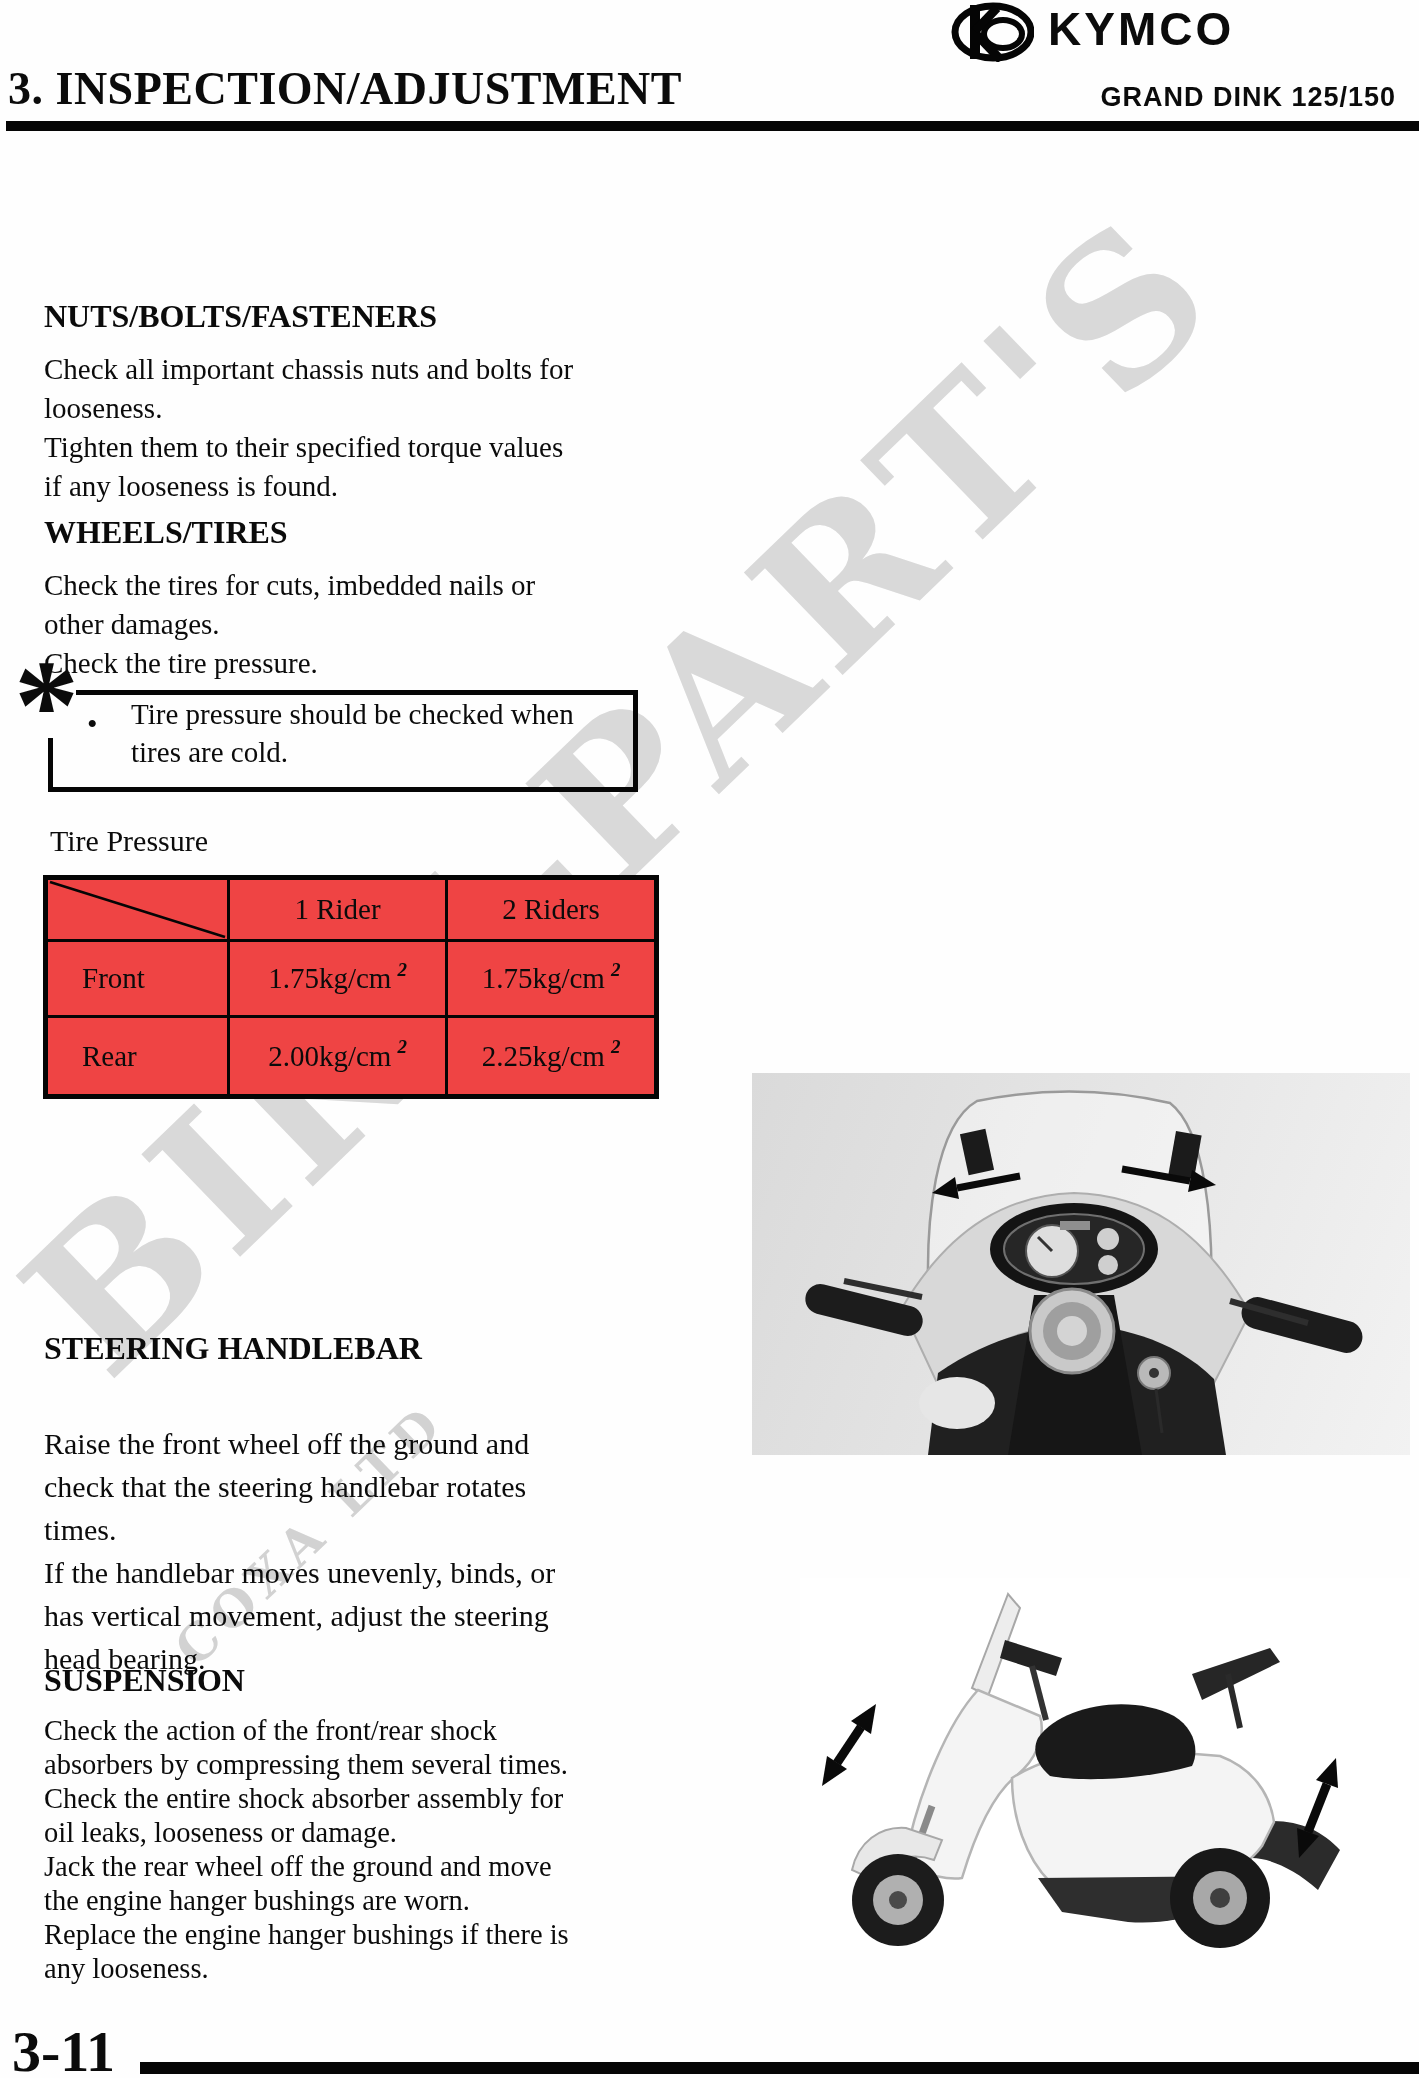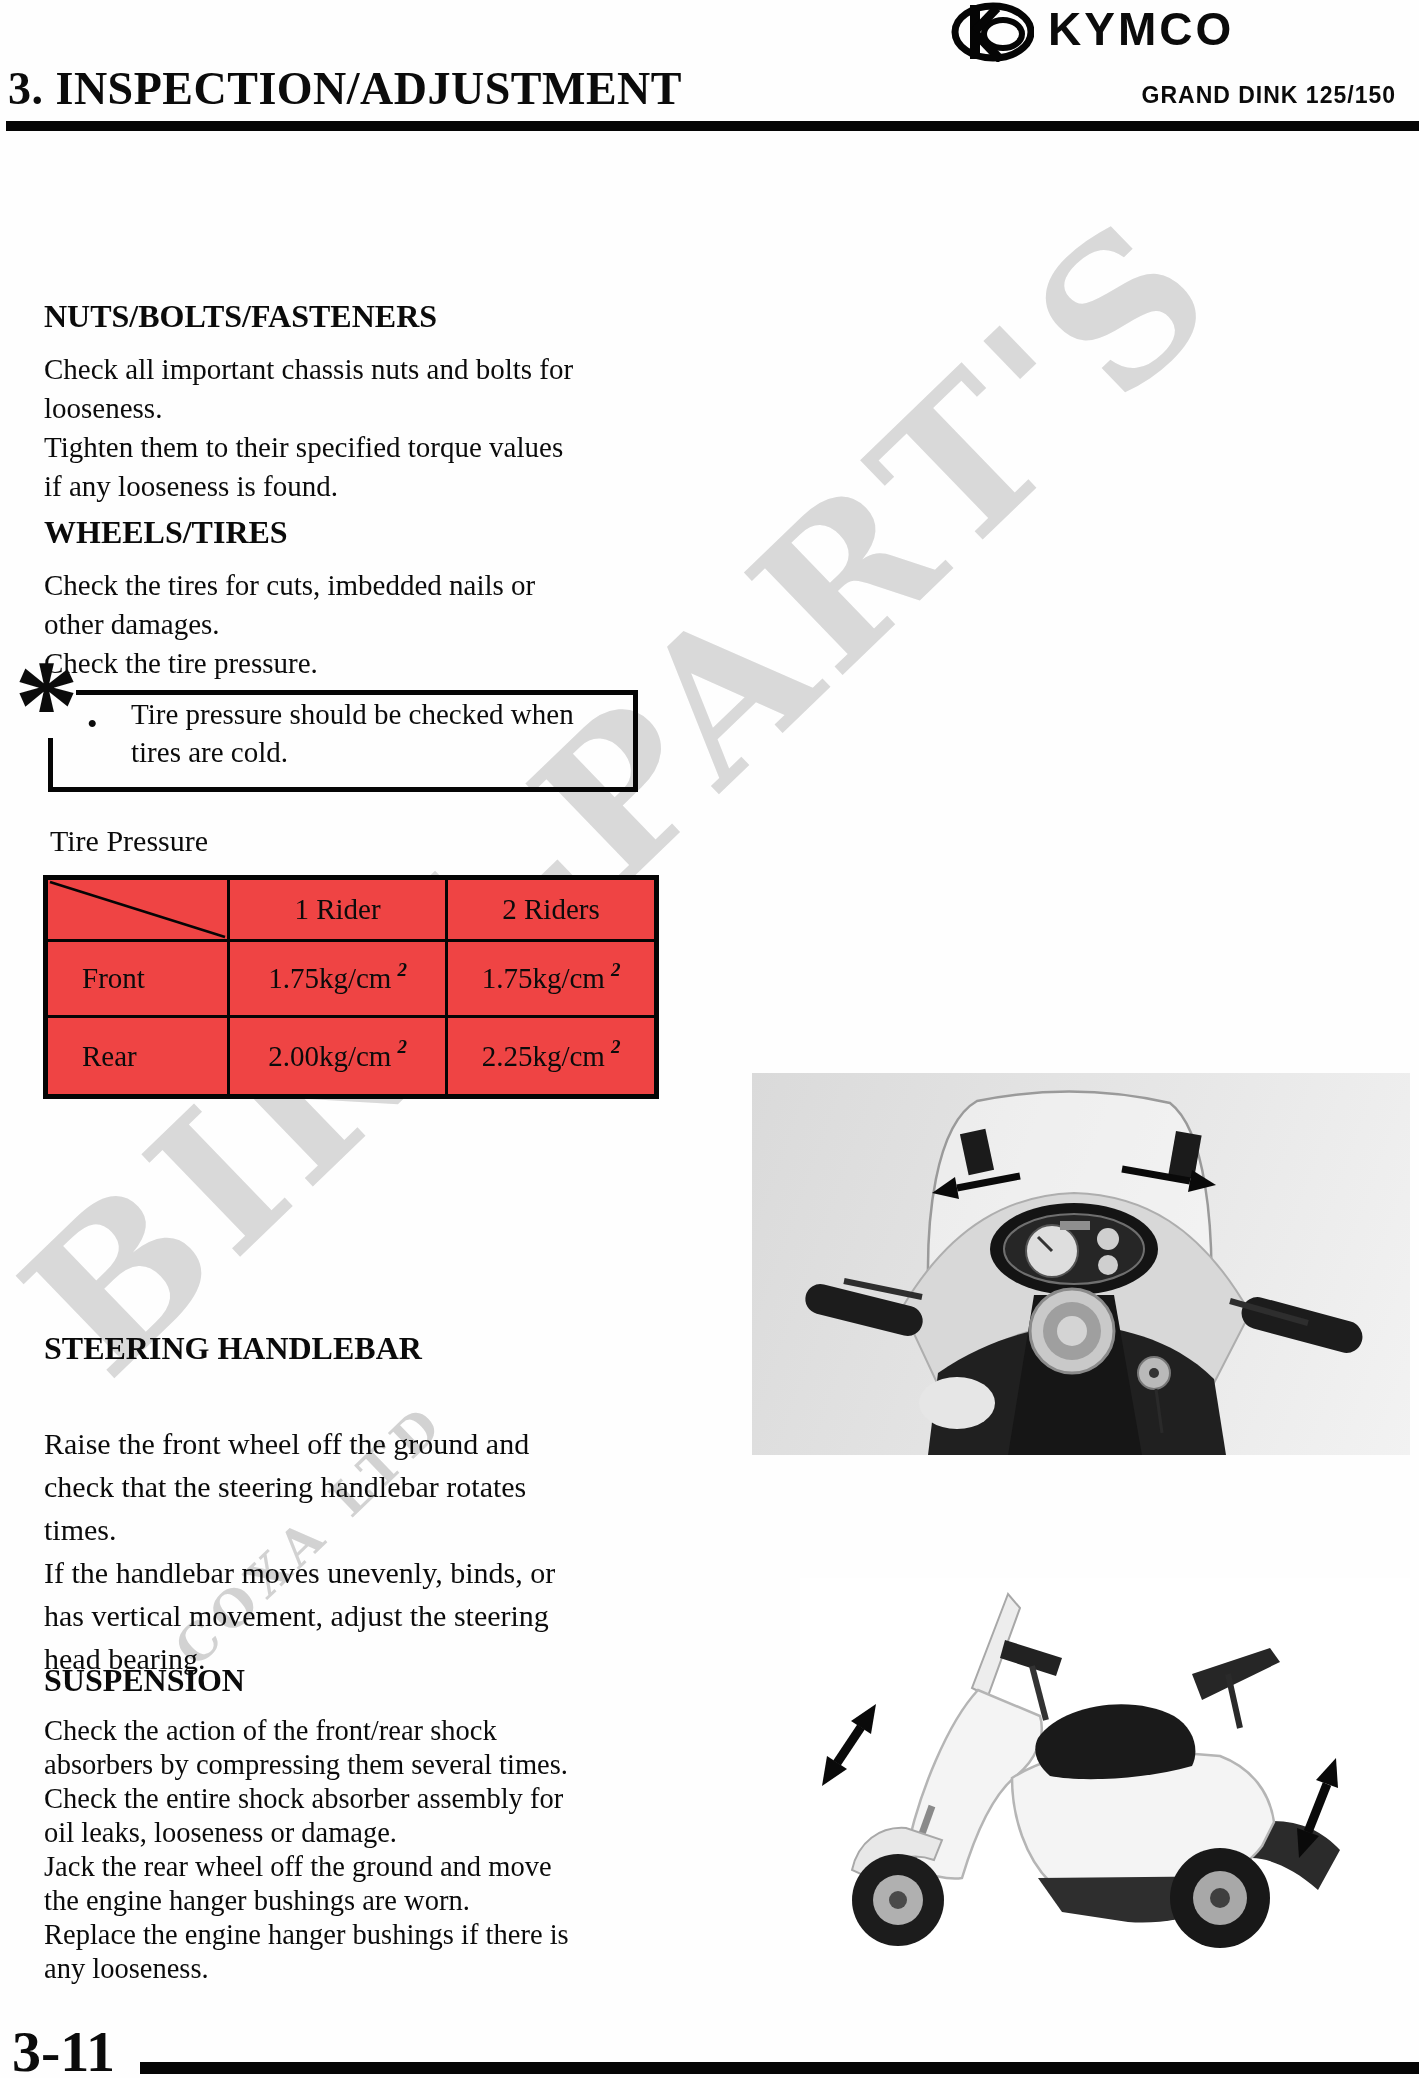--- a/index.html
+++ b/index.html
@@ -21,21 +21,21 @@
   .z2 { z-index: 2; }
 
   
   .page-title { left: 8px; top: 62px; font-size: 46px; font-weight: bold;
                 letter-spacing: .5px; white-space: nowrap; }
   .emblem { left: 948px; top: 2px; width: 86px; height: 60px; }
   .brand-name { left: 1048px; top: 3px; font-size: 46px; line-height: 52px;
                 font-weight: bold; font-family: "Liberation Sans", sans-serif;
                 letter-spacing: 3px; }
   .model-name { left: 1036px; top: 82px; width: 360px; text-align: right;
-                font-size: 23px; font-weight: bold;
+                font-size: 27px; font-weight: bold;
                 font-family: "Liberation Sans", sans-serif; letter-spacing: 1px; }
   .header-rule { left: 6px; top: 121px; width: 1413px; height: 10px; background: #050505; }
 
   
   .heading { left: 44px; font-size: 32px; font-weight: bold; line-height: 1.15;
              white-space: nowrap; }
   .lines { left: 44px; width: 625px; }
   .lines div { white-space: nowrap; }
   .lh39 div { font-size: 29px; line-height: 39px; }
   .lh43 div { font-size: 30px; line-height: 43px; }

